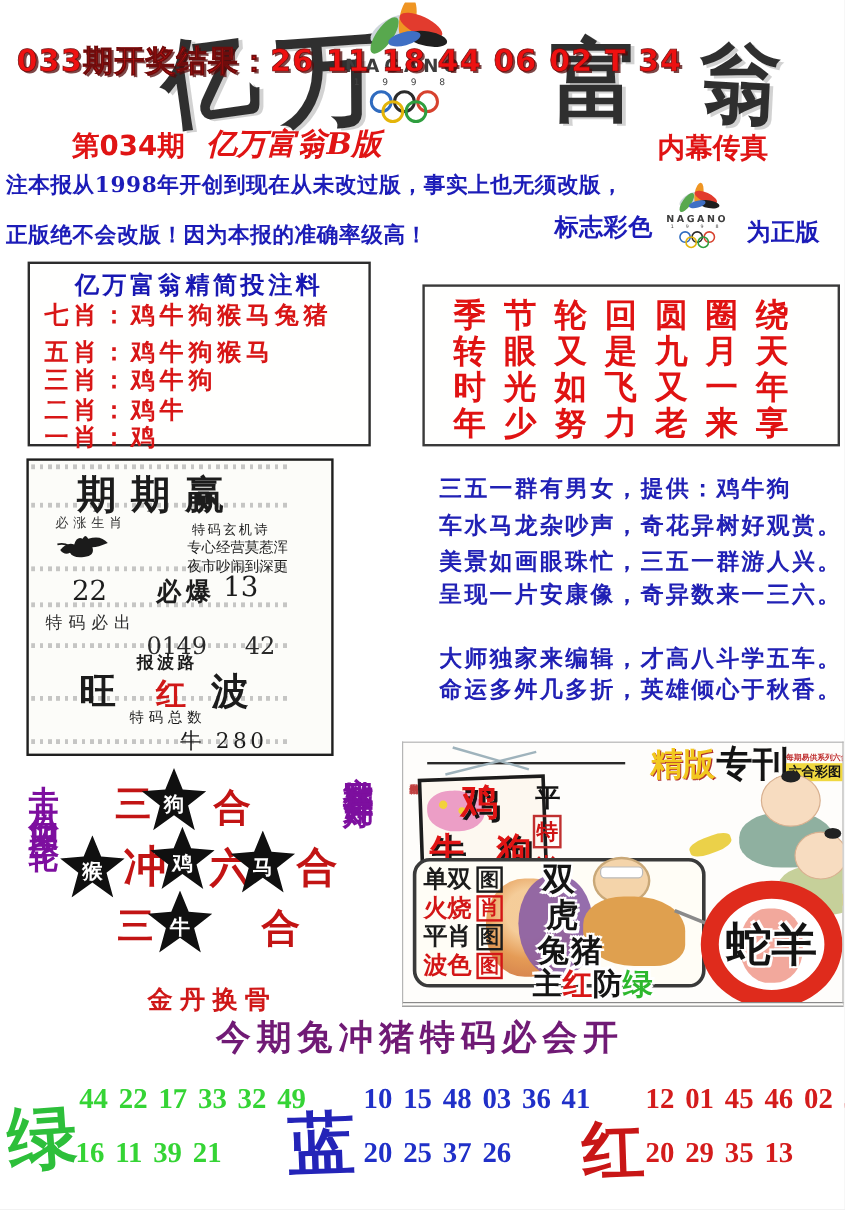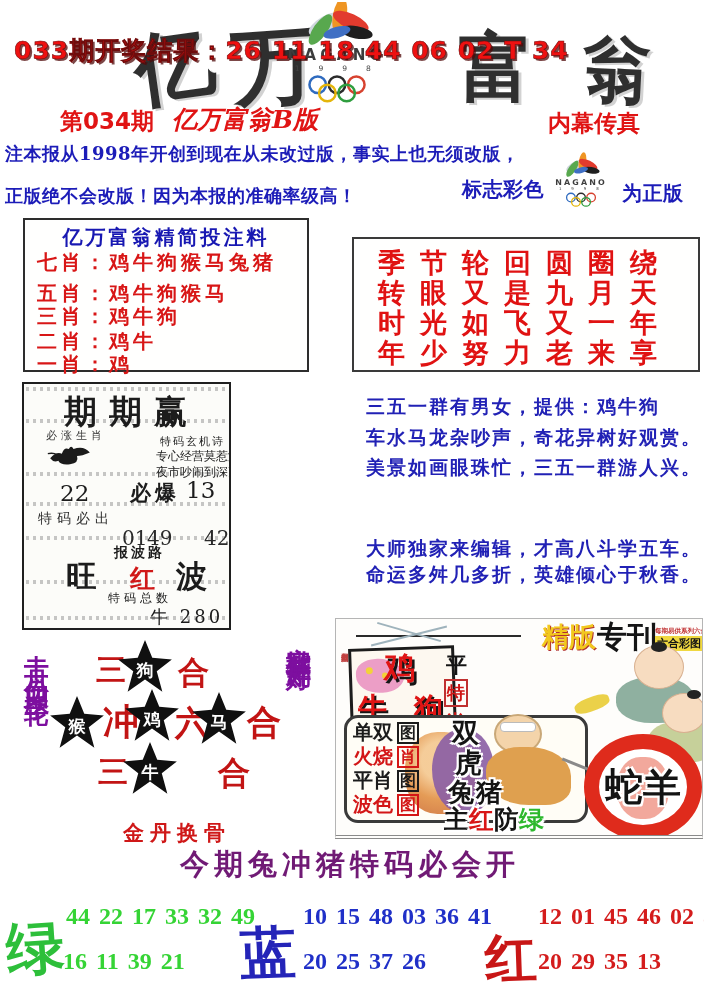--- a/index.html
+++ b/index.html
@@ -123,21 +123,21 @@
     </div>
   </div>
 
   <div class="abs frame" style="left:352px;top:237px;width:348px;height:135px;border-color:#3a3a3a;">
     <div class="abs rpoem" style="left:24px;top:6px;font-size:27px;">季节轮回圆圈绕</div>
     <div class="abs rpoem" style="left:24px;top:36px;font-size:27px;">转眼又是九月天</div>
     <div class="abs rpoem" style="left:24px;top:66px;font-size:27px;">时光如飞又一年</div>
     <div class="abs rpoem" style="left:24px;top:96px;font-size:27px;">年少努力老来享</div>
   </div>
 
-  <div class="abs clip" style="left:22px;top:382px;width:209px;height:248px;">
+  <div class="abs clip" style="left:22px;top:382px;width:256px;height:248px;">
     <div class="abs noise" style="left:2px;top:3px;width:214px;"></div>
     <div class="abs noise" style="left:2px;top:35px;width:214px;"></div>
     <div class="abs noise" style="left:2px;top:88px;width:214px;"></div>
     <div class="abs noise" style="left:2px;top:118px;width:214px;"></div>
     <div class="abs noise" style="left:2px;top:152px;width:214px;"></div>
     <div class="abs noise" style="left:2px;top:196px;width:214px;"></div>
     <div class="abs noise" style="left:2px;top:232px;width:214px;"></div>
     <div class="abs ink nowrap" style="left:40px;top:6px;font-size:33px;font-weight:900;letter-spacing:12px;">期期赢</div>
     <div class="abs ink nowrap" style="left:22px;top:44px;font-size:11px;letter-spacing:4px;color:#3a3a3a;">必涨生肖</div>
     <div class="abs ink nowrap" style="left:136px;top:50px;font-size:11px;letter-spacing:2px;">特码玄机诗</div>
@@ -158,20 +158,21 @@
     <div class="abs ink nowrap" style="left:42px;top:172px;font-size:31px;font-weight:900;">旺</div>
     <div class="abs nowrap" style="left:106px;top:178px;font-size:25px;color:#d01818;font-weight:bold;font-family:'DejaVu Serif',serif;">红</div>
     <div class="abs ink nowrap" style="left:152px;top:172px;font-size:31px;font-weight:900;">波</div>
     <div class="abs ink nowrap" style="left:84px;top:206px;font-size:12px;letter-spacing:4px;">特码总数</div>
     <div class="abs ink nowrap" style="left:82px;top:221px;font-size:18px;letter-spacing:3px;margin-left:44px;">牛 280</div>
   </div>
 
   <div class="abs bpoem" style="left:366px;top:394px;">三五一群有男女，提供：鸡牛狗</div>
   <div class="abs bpoem" style="left:366px;top:425px;">车水马龙杂吵声，奇花异树好观赏。</div>
   <div class="abs bpoem" style="left:366px;top:455px;">美景如画眼珠忙，三五一群游人兴。</div>
+  <div class="abs bpoem" style="left:366px;top:483px;">呈现一片安康像，奇异数来一三六。</div>
   <div class="abs bpoem" style="left:366px;top:536px;">大师独家来编辑，才高八斗学五车。</div>
   <div class="abs bpoem" style="left:366px;top:562px;">命运多舛几多折，英雄倾心于秋香。</div>
 
   <div class="abs vert" style="left:20px;top:634px;font-size:25px;letter-spacing:8px;height:230px;">十二月份四季轮</div>
   <div class="abs vert" style="left:282px;top:628px;font-size:25px;letter-spacing:3px;height:200px;">安排整年计划好</div>
 
   <div class="abs starword" style="left:96px;top:650px;font-size:30px;">三</div>
   <div class="abs star" style="left:117px;top:640px;">
       <span>狗</span>
     </div>

